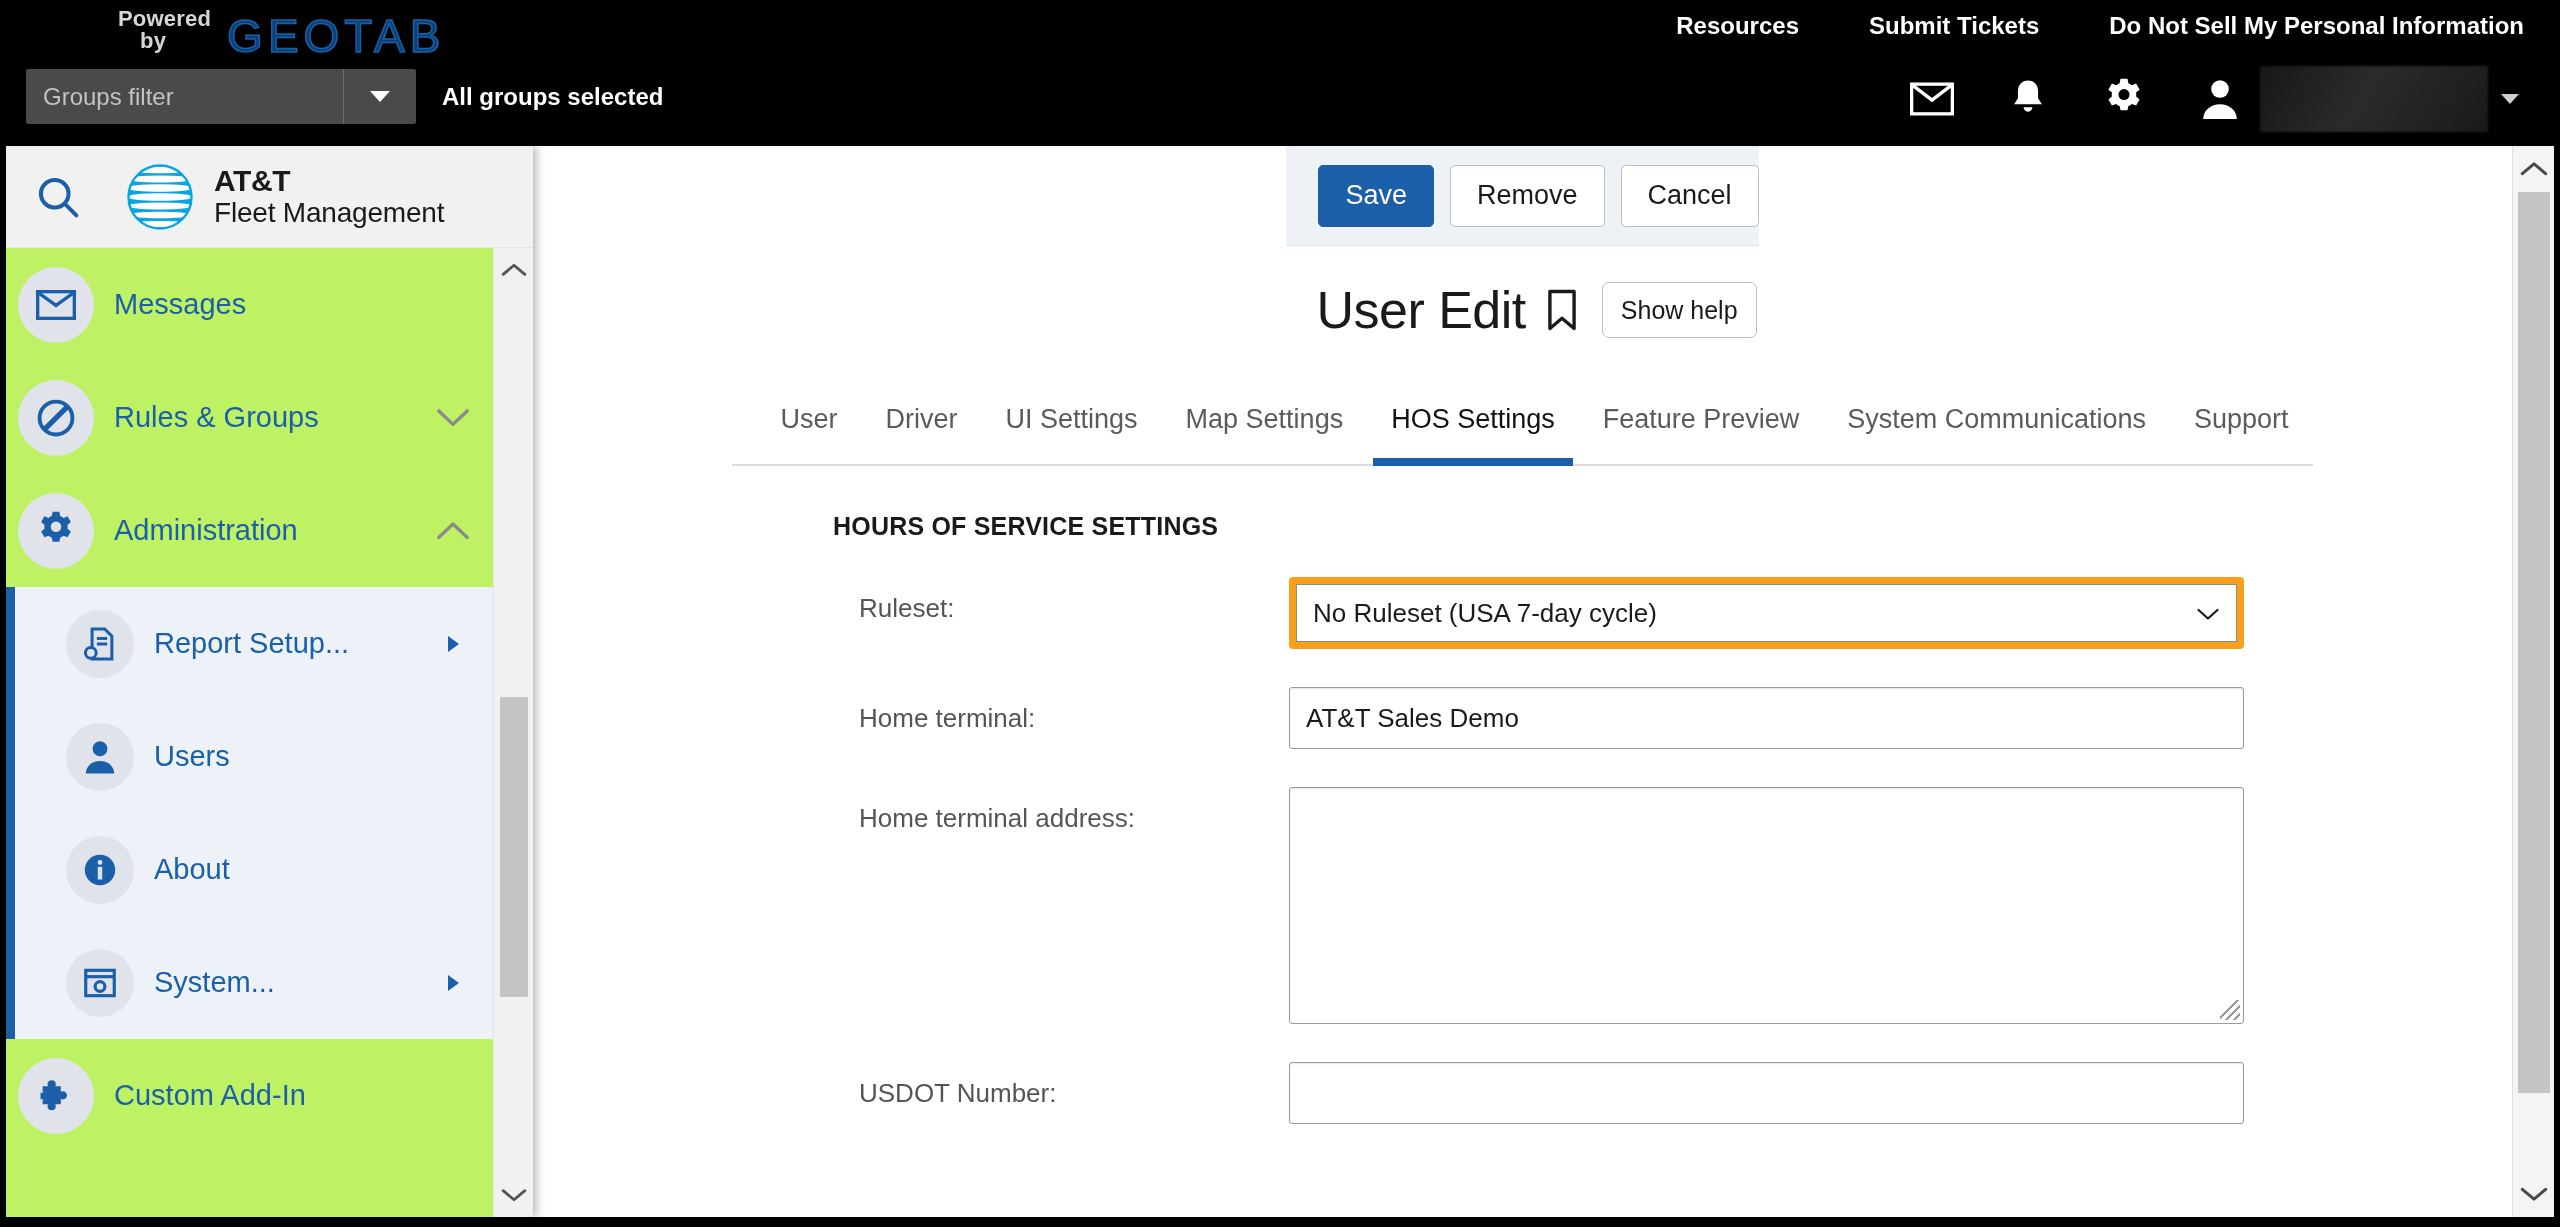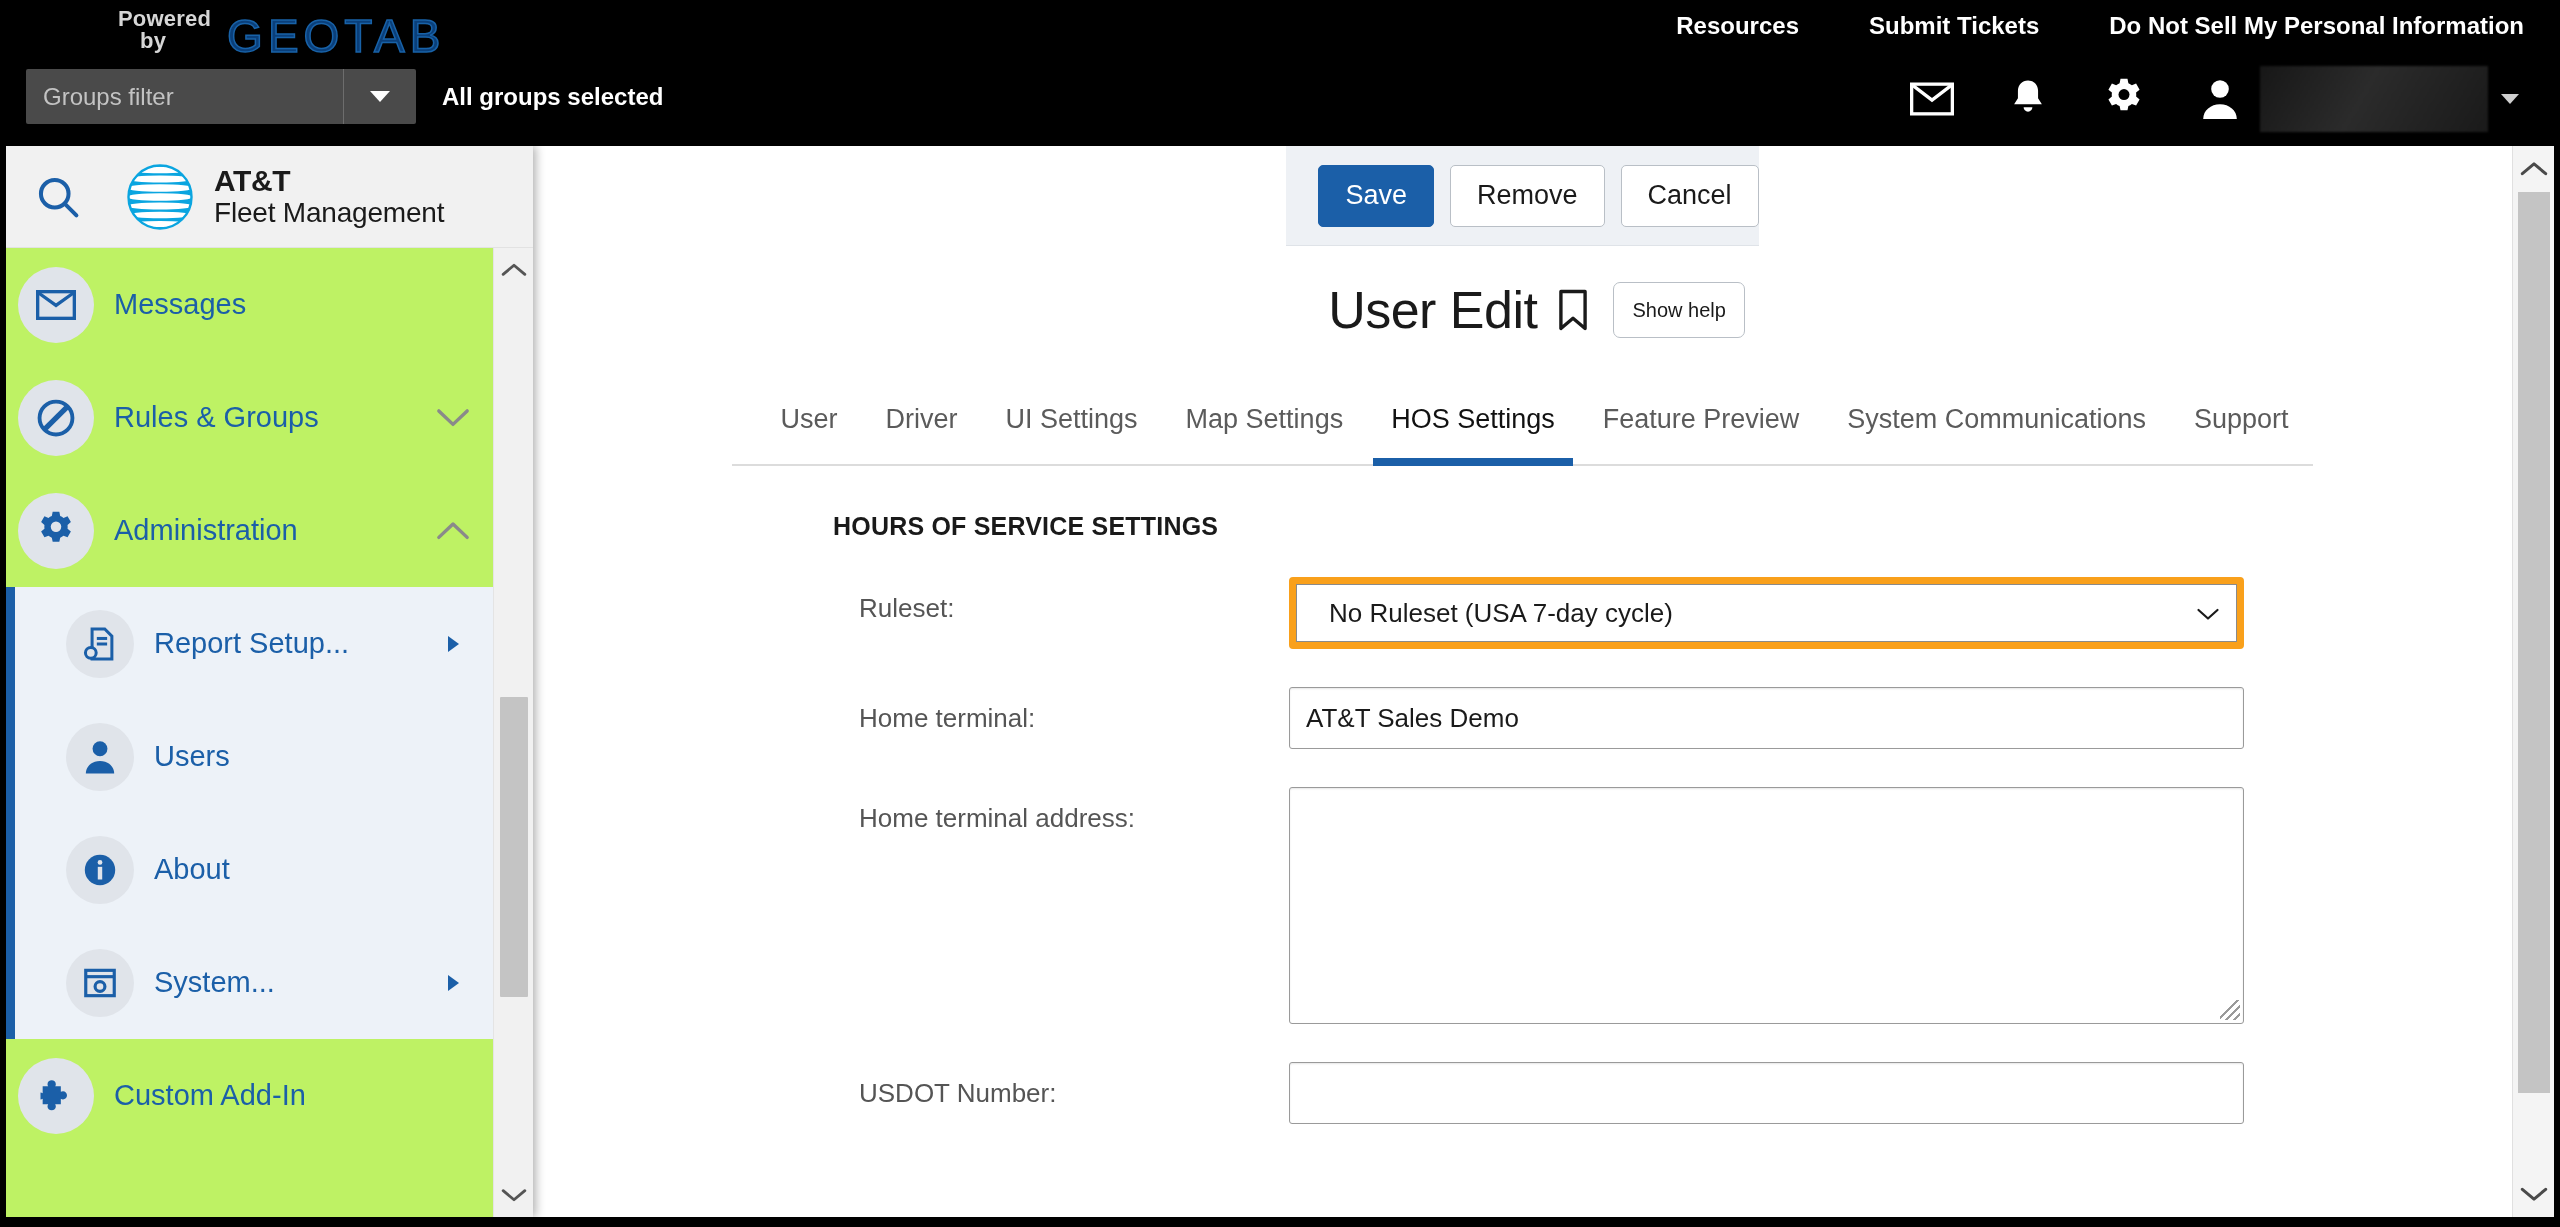--- a/index.html
+++ b/index.html
@@ -210,21 +210,21 @@
 
   .titlebar {
     height: 128px; flex: 0 0 128px;
     display: flex; align-items: center; gap: 20px;
     padding-left: 28px;
     background: #ffffff;
   }
   .page-title { font-size: 52px; font-weight: 400; color: #1a1a1a; letter-spacing: -.5px; }
   .bookmark-icon { width: 36px; height: 46px; display:flex; align-items:center; }
   .showhelp {
-    height: 56px; padding: 0 18px; font-size: 20px;
+    height: 56px; padding: 0 18px; font-size: 25px;
     border: 1px solid #b9bfc6; border-radius: 7px; background: #fff; color: #1a1a1a;
     display: flex; align-items: center;
   }
 
   .tabs {
     height: 92px; flex: 0 0 92px;
     display: flex; align-items: stretch;
     padding-left: 24px;
     border-bottom: 2px solid #dcdcdc;
     background: #fff;
@@ -252,21 +252,21 @@
     width: 430px; flex: 0 0 430px;
     font-size: 26px; color: #555555; padding-top: 16px;
   }
   .fctl { width: 955px; flex: 0 0 955px; position: relative; }
 
   .highlight-box { border: 7px solid #f9a01b; border-radius: 4px; padding: 0; }
   .select-ctl {
     height: 58px; width: 100%;
     border: 1px solid #8a8a8a; background: #fff;
     display: flex; align-items: center; justify-content: space-between;
-    padding: 0 16px 0 32px; font-size: 26px; color: #1a1a1a;
+    padding: 0 16px 0 16px; font-size: 26px; color: #1a1a1a;
   }
   .select-ctl .chev-s { color: #1a1a1a; font-size: 26px; }
   .text-ctl {
     height: 62px; width: 100%;
     border: 1px solid #9a9a9a; border-radius: 3px; background: #fff;
     display: flex; align-items: center; padding: 0 16px;
     font-size: 26px; color: #1a1a1a;
     box-shadow: inset 0 1px 2px rgba(0,0,0,.10);
   }
   .area-ctl {

